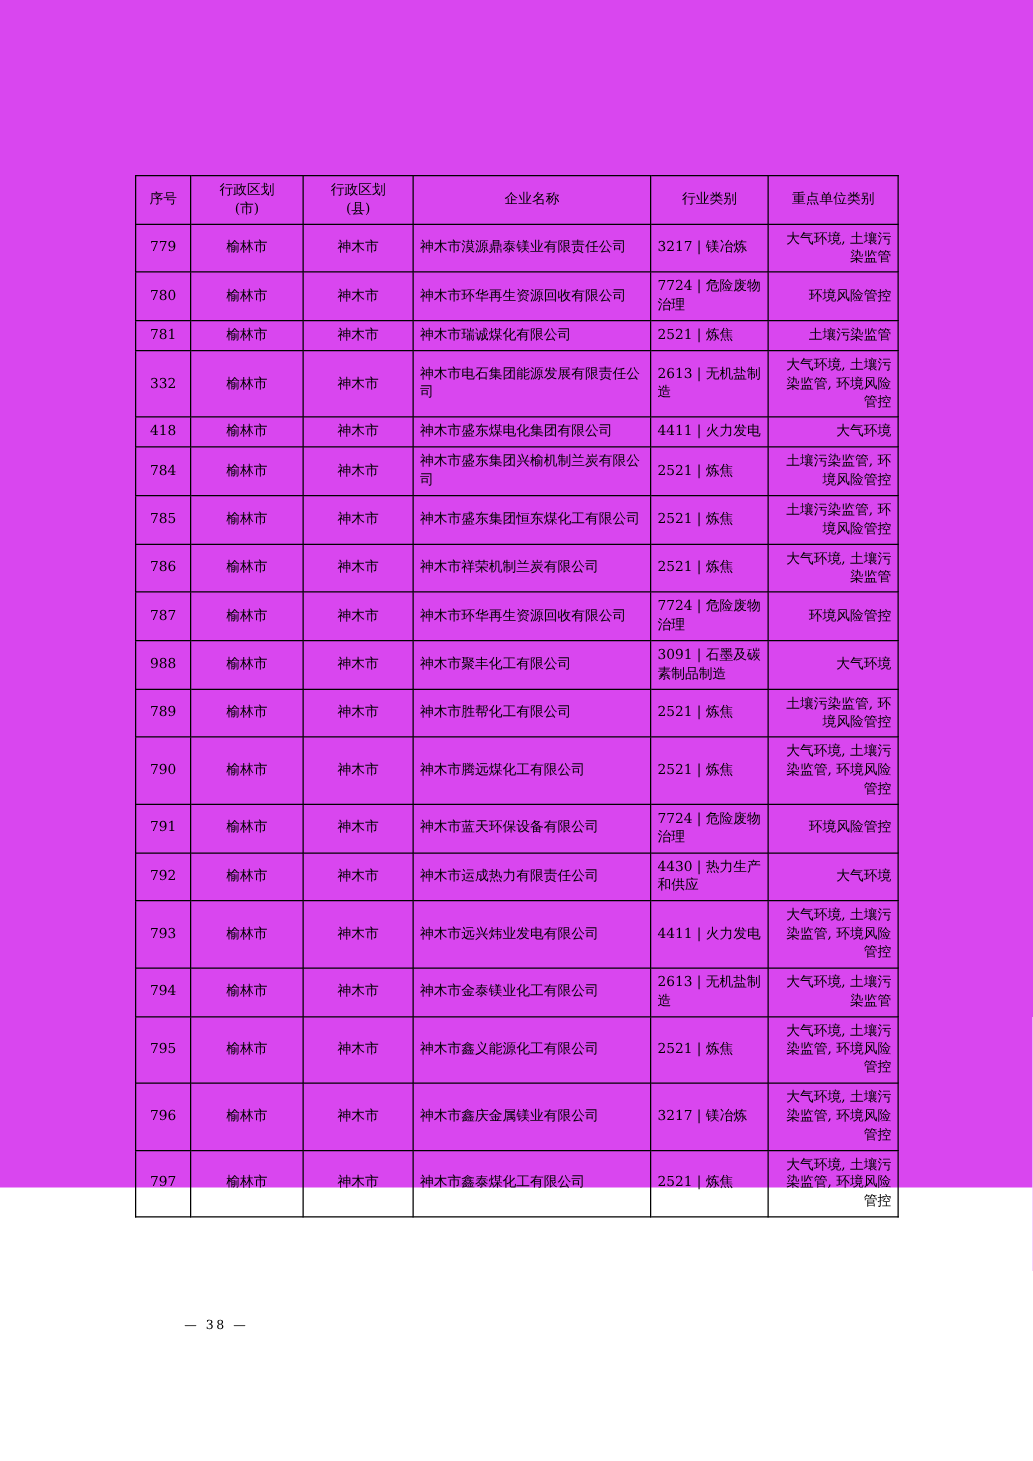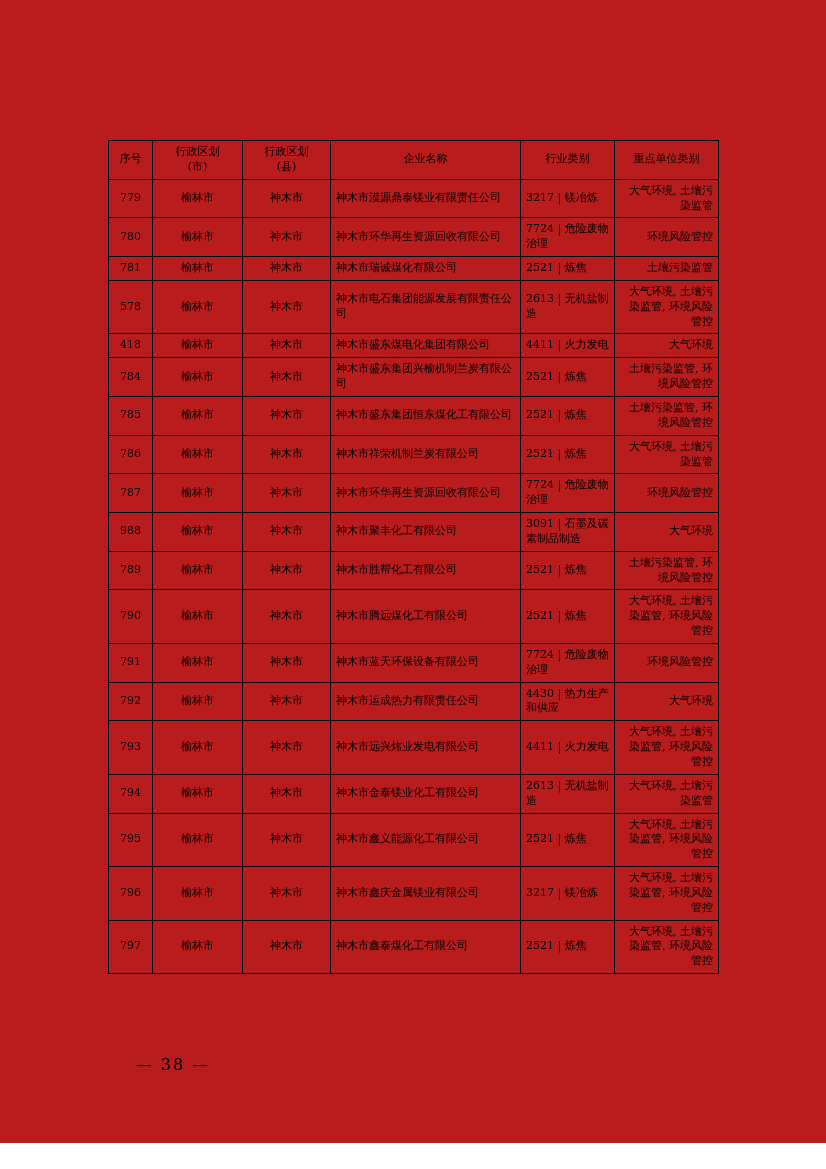--- a/index.html
+++ b/index.html
@@ -12,22 +12,22 @@
     height: 1169px;
     font-family: "DejaVu Serif", "Liberation Serif", serif;
     color: #000000;
     position: relative;
   }
   .page {
     position: absolute;
     left: 0;
     top: 0;
     width: 826px;
-    height: 1143px;
-    background: #b91c1c;
+    height: 950px;
+    background: #d946ef;
   }
   .table-wrap {
     position: absolute;
     left: 108px;
     top: 140px;
     width: 610px;
   }
   table.doc-table {
     border-collapse: collapse;
     width: 610px;
@@ -68,21 +68,21 @@
   }
   td.category {
     text-align: right;
   }
   .page-number {
     position: absolute;
     left: 0;
     top: 1055px;
     width: 826px;
     text-align: center;
-    font-size: 16px;
+    font-size: 10px;
     letter-spacing: 2px;
     font-family: "DejaVu Serif", "Liberation Serif", serif;
   }
   .pn-inner {
     display: inline-block;
     transform: translateX(-240px);
   }
 </style>
 </head>
 <body>
@@ -134,21 +134,21 @@
           </tr>
           <tr>
             <td class="seq">781</td>
             <td class="city">榆林市</td>
             <td class="county">神木市</td>
             <td class="name">神木市瑞诚煤化有限公司</td>
             <td class="industry">2521 | 炼焦</td>
             <td class="category">土壤污染监管</td>
           </tr>
           <tr>
-            <td class="seq">578</td>
+            <td class="seq">332</td>
             <td class="city">榆林市</td>
             <td class="county">神木市</td>
             <td class="name">神木市电石集团能源发展有限责任公司</td>
             <td class="industry">2613 | 无机盐制造</td>
             <td class="category">大气环境, 土壤污染监管, 环境风险管控</td>
           </tr>
           <tr>
             <td class="seq">418</td>
             <td class="city">榆林市</td>
             <td class="county">神木市</td>

